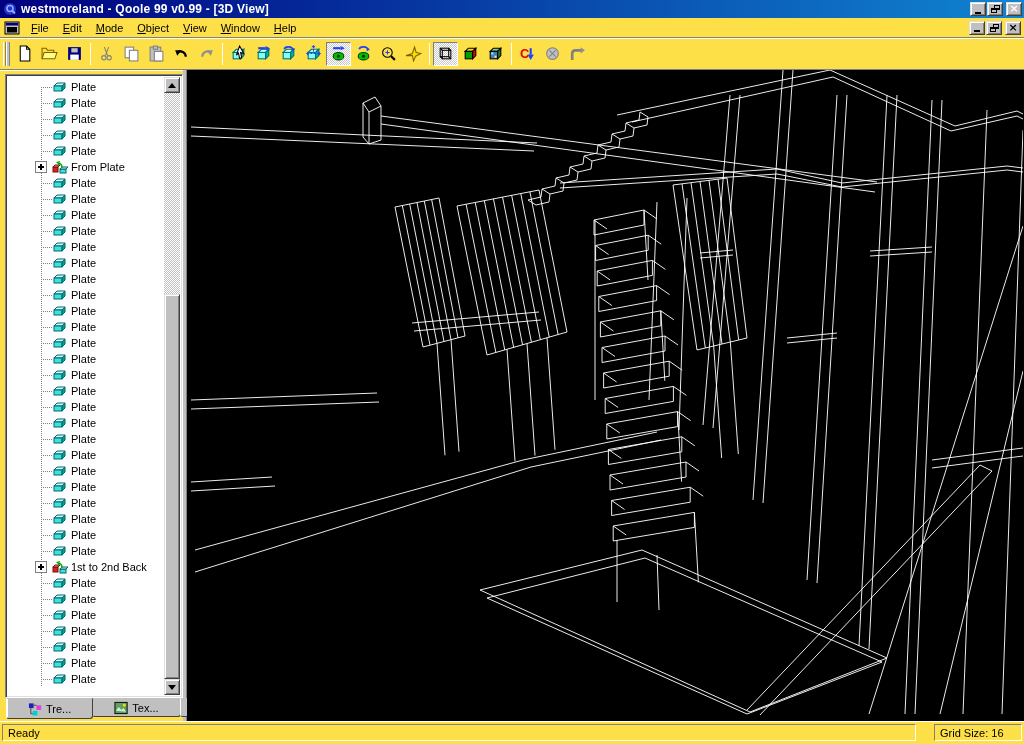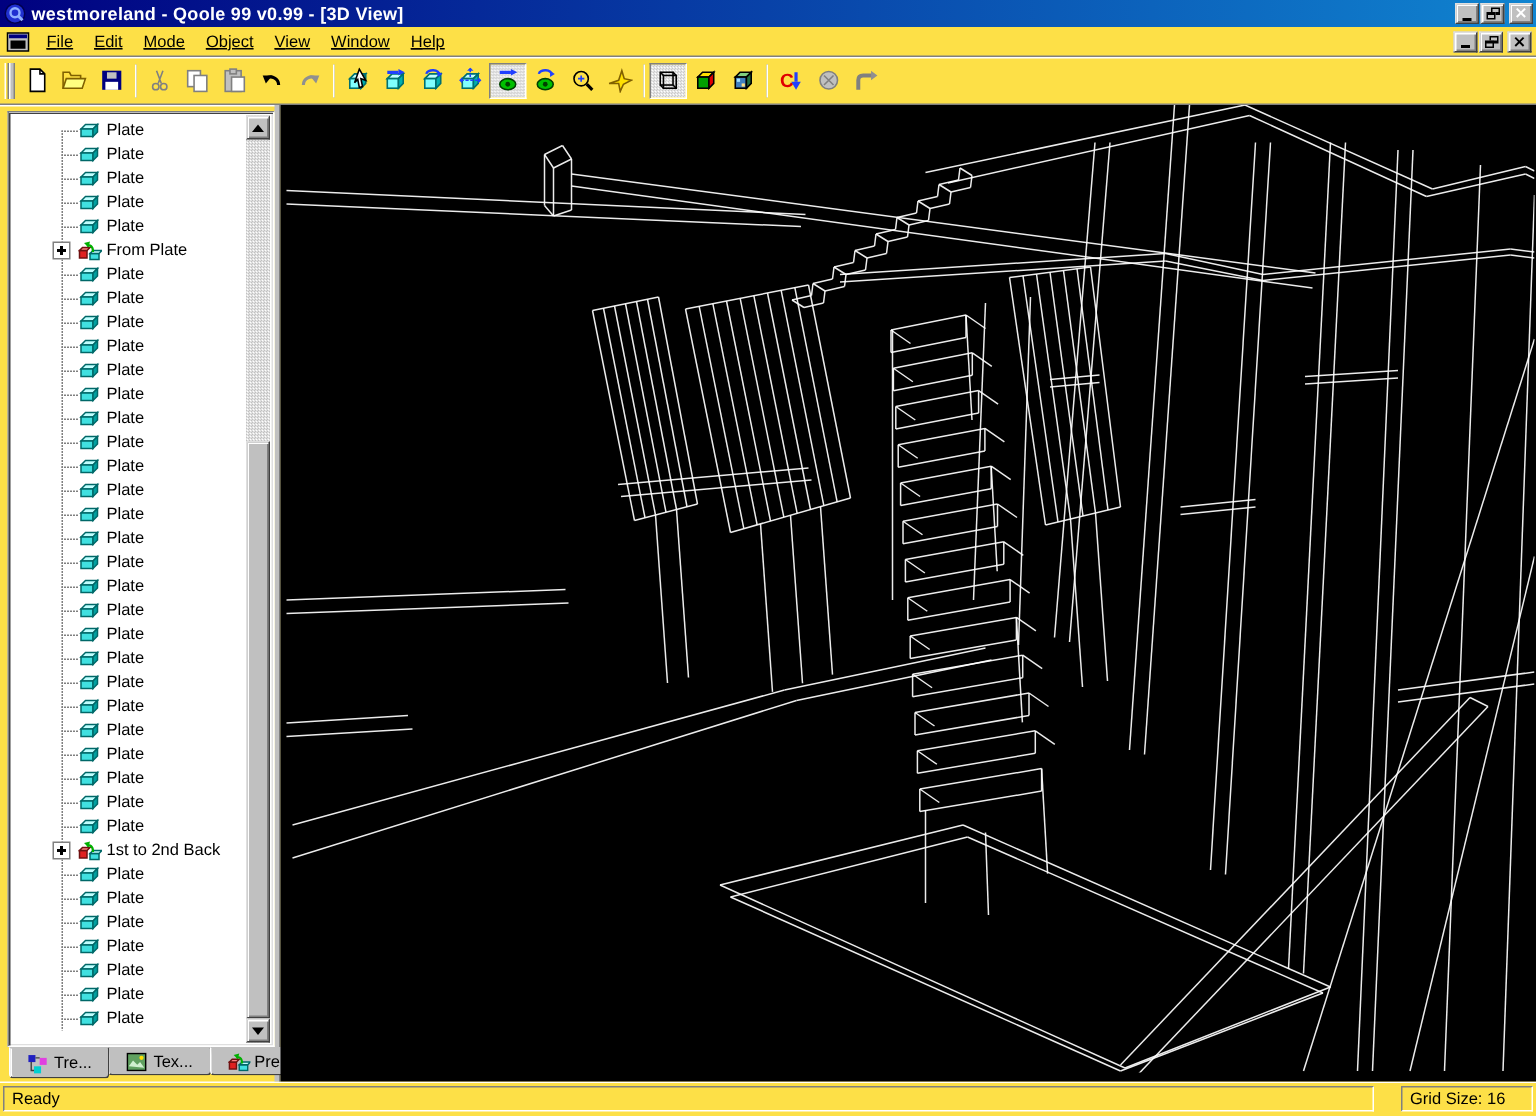--- a/index.html
+++ b/index.html
@@ -22,21 +22,21 @@
   .g-res{position:relative;width:9px;height:8px;}
   .g-res i{position:absolute;border:1px solid #000;background:#c0c0c0;display:block;}
   .g-res i.b1{width:6px;height:5px;right:0;top:0;border-bottom-width:2px;}
   .g-res i.b2{width:6px;height:5px;left:0;bottom:0;border-top-width:2px;}
   .g-x{font-weight:bold;font-size:11px;line-height:10px;font-family:"DejaVu Sans",sans-serif;}
 
   
   .menubar{height:20px;display:flex;align-items:center;padding:0 2px;border-bottom:1px solid #808080;
            box-shadow:0 1px 0 #fff;}
   .mdiicon{width:16px;height:14px;display:inline-flex;margin:0 4px 0 2px;}
-  .menu-items{display:flex;flex:1;text-decoration:underline;}
+  .menu-items{display:flex;flex:1;}
   .mitem{padding:3px 7px;cursor:default;}
   .mitem u{text-decoration:underline;}
   .menubar .wbtns{margin-right:1px;}
 
   
   .toolbar{height:32px;display:flex;align-items:center;padding:2px 2px 2px 1px;
            border-bottom:1px solid #808080;box-shadow:0 1px 0 #fff;}
   .grip{width:7px;height:24px;margin:0 2px;border-left:1px solid #fff;border-right:1px solid #808080;
         box-shadow:inset -2px 0 0 #c0c0c0, inset -3px 0 0 #fff, inset -4px 0 0 #808080;}
   .tbtn{width:25px;height:24px;display:flex;align-items:center;justify-content:center;
@@ -72,21 +72,21 @@
   .sbtn.up{top:0;} .sbtn.down{bottom:0;}
   .arr-up{width:0;height:0;border-left:4px solid transparent;border-right:4px solid transparent;
           border-bottom:5px solid #000;}
   .arr-dn{width:0;height:0;border-left:4px solid transparent;border-right:4px solid transparent;
           border-top:5px solid #000;}
   .sthumb{position:absolute;left:0;width:16px;top:217px;bottom:16px;background:#c0c0c0;border:1px solid;
         border-color:#dfdfdf #404040 #404040 #dfdfdf;box-shadow:inset 1px 1px 0 #fff,inset -1px -1px 0 #808080;}
 
   
   .tabs{height:21px;display:flex;align-items:flex-start;padding-left:1px;margin-top:0px;}
-  .tab{height:19px;display:flex;align-items:center;gap:3px;padding:0 11px;background:#c0c0c0;
+  .tab{height:19px;display:flex;align-items:center;gap:3px;padding:0 21px;background:#c0c0c0;
        border:1px solid;border-color:#c0c0c0 #404040 #404040 #fff;border-radius:0 0 3px 3px;
        font-size:11px;position:relative;margin-right:-1px;}
   .tab.active{height:21px;z-index:2;box-shadow:2px 0 0 -1px #fff inset;}
   .tab svg{width:15px;height:14px;}
 
   .splitter{width:4px;background:#c0c0c0;border-right:1px solid #808080;}
 
   .view3d{flex:1;background:#000;position:relative;margin-top:0;}
   .view3d svg{position:absolute;left:0;top:0;}
 

